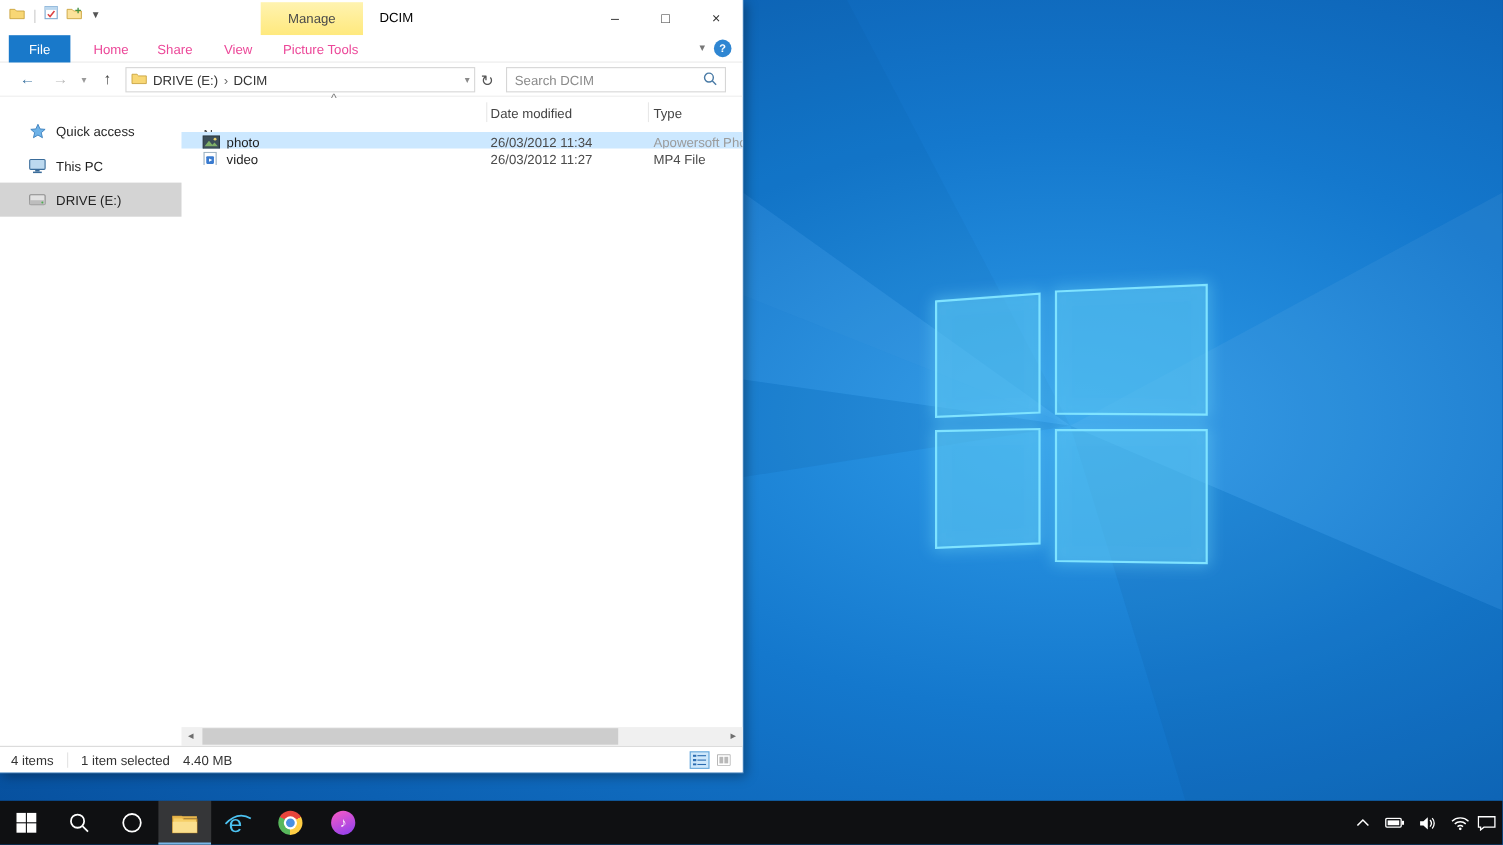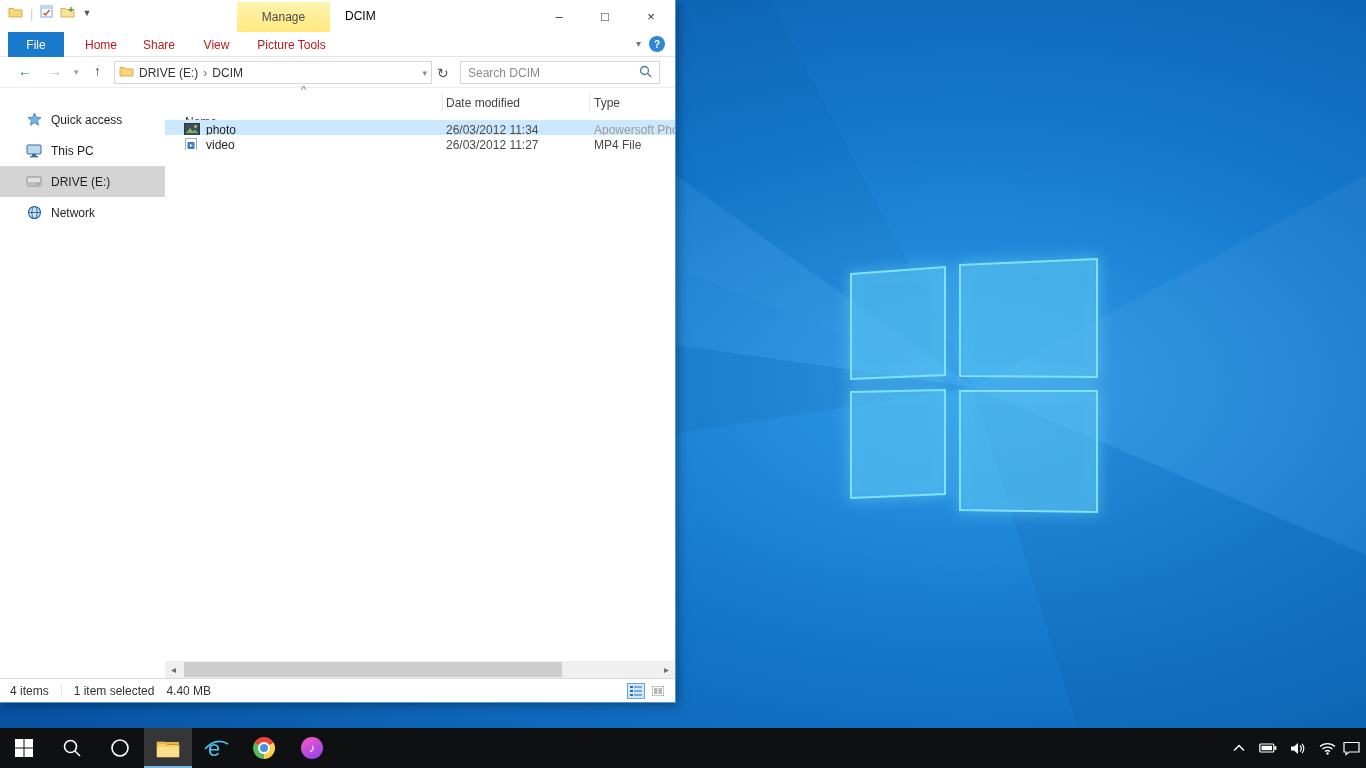--- a/index.html
+++ b/index.html
@@ -23,21 +23,21 @@
   .win-title { position:absolute; left:345px; top:9px; font-size:12px; color:#000; }
   .win-controls { position:absolute; right:1px; top:1px; display:flex; }
   .win-btn { width:46px; height:30px; display:flex; align-items:center; justify-content:center;
              font-size:13px; color:#333; cursor:default; }
 
   .tabrow { position:absolute; left:0; top:32px; right:0; height:25px; background:#fff;
             border-bottom:1px solid #e6e6e6; }
   .tab-file { position:absolute; left:8px; top:0; width:56px; height:25px; background:#1979ca;
               color:#fff; display:flex; align-items:center; justify-content:center; }
   .tab { position:absolute; top:0; height:25px; display:flex; align-items:center; justify-content:center;
-         color:#b91c1c;padding-left:16px; }
+         color:#ec4899;padding-left:16px; }
   .tab-home { left:64px; width:58px; }
   .tab-share { left:122px; width:58px; }
   .tab-view { left:180px; width:57px; }
   .tab-picture { left:237px; width:93px; }
   .ribbon-expand { position:absolute; right:34px; top:6px; color:#777; font-size:10px; }
   .help-btn { position:absolute; right:10px; top:4px; width:16px; height:16px; border-radius:50%;
               background:#2f86d2; color:#fff; font-size:10px; font-weight:bold;
               display:flex; align-items:center; justify-content:center; }
 
   .addressrow { position:absolute; left:0; top:57px; right:0; height:31px; background:#fff;
@@ -249,30 +249,20 @@
         <div class="side-item selected">
           <span class="side-icon">
             <svg width="16" height="11">
                 <rect x="1" y="1" width="14" height="9" rx="1" fill="#e2e2e2" stroke="#8a8a8a"></rect>
                 <rect x="1" y="6" width="14" height="4" fill="#bdbdbd"></rect>
                 <circle cx="12.5" cy="8" r="0.9" fill="#49b04d"></circle>
               </svg>
           </span>
           <span>DRIVE (E:)</span>
         </div>
-        <div class="side-item">
-          <span class="side-icon">
-            <svg width="15" height="15">
-                <circle cx="7.5" cy="7.5" r="6" fill="#cfe6f8" stroke="#1f5f9e" stroke-width="1.1"></circle>
-                <ellipse cx="7.5" cy="7.5" rx="2.6" ry="6" fill="none" stroke="#1f5f9e" stroke-width="0.9"></ellipse>
-                <line x1="1.5" y1="7.5" x2="13.5" y2="7.5" stroke="#1f5f9e" stroke-width="0.9"></line>
-              </svg>
-          </span>
-          <span>Network</span>
-        </div>
       </div>
 
       <div class="filearea">
         <div class="colheaders">
           <span class="sort-caret">^</span>
           <span class="colh colh-name">Name</span>
           <span class="colh colh-date">Date modified</span>
           <span class="colh colh-type">Type</span>
           <span class="col-sep" style="left:277px"></span>
           <span class="col-sep" style="left:424px"></span>

